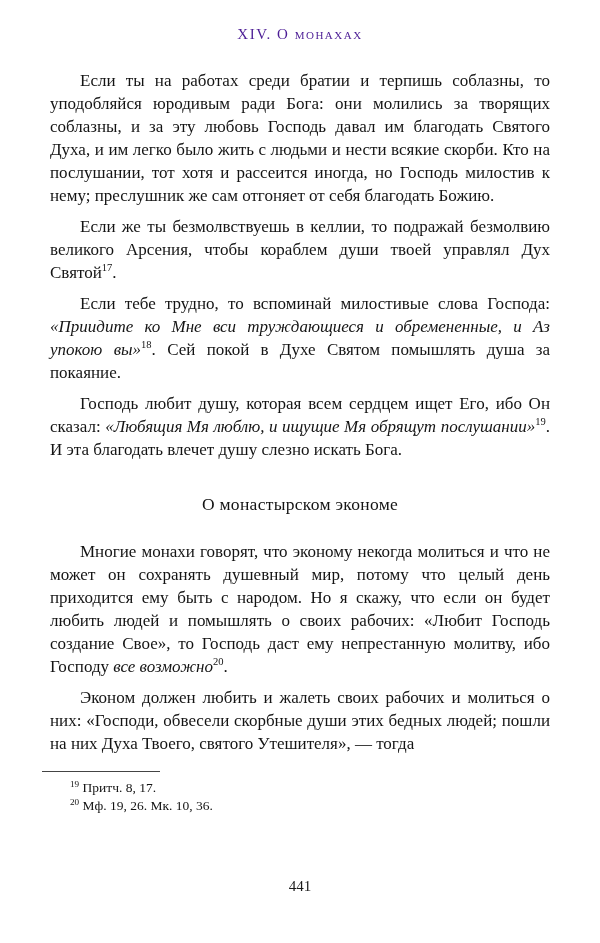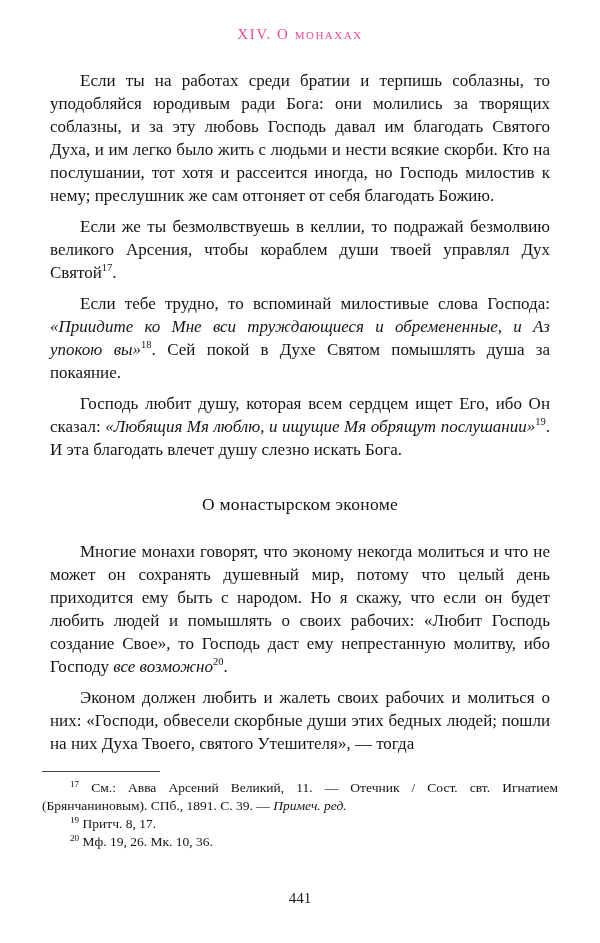--- a/index.html
+++ b/index.html
@@ -17,21 +17,21 @@
     padding: 26px 42px 0 42px;
     font-family: "Liberation Serif", "DejaVu Serif", serif;
     color: #141414;
     overflow: hidden;
   }
   .running-head {
     text-align: center;
     font-size: 15px;
     font-variant: small-caps;
     letter-spacing: 1.5px;
-    color: #ec4899;
+    color: #4c1d95;
     margin-bottom: 26px;
   }
   .body-content {
     font-size: 17px;
     line-height: 23px;
     text-align: justify;
   }
   .para {
     margin: 8px;
     text-indent: 30px;
@@ -68,21 +68,21 @@
     text-align: justify;
     text-indent: 28px;
   }
   .footnote sup {
     font-size: 0.68em;
     line-height: 0;
     vertical-align: super;
   }
   .page-number {
     position: absolute;
-    bottom: 36px;
+    bottom: 48px;
     left: 0;
     width: 100%;
     text-align: center;
     font-size: 15px;
     color: #1a1a1a;
   }
 </style>
 </head>
 <body>
 
@@ -95,20 +95,19 @@
       <p class="para"><span>Если тебе трудно, то вспоминай милостивые слова Господа: </span><em>«Приидите ко Мне вси труждающиеся и обремененные, и Аз упокою вы»</em><sup class="fn-ref">18</sup><span>. Сей покой в Духе Святом помышлять душа за покаяние.</span></p>
       <p class="para"><span>Господь любит душу, которая всем сердцем ищет Его, ибо Он сказал: </span><em>«Любящия Мя люблю, и ищущие Мя обрящут послушании»</em><sup class="fn-ref">19</sup><span>. И эта благодать влечет душу слезно искать Бога.</span></p>
       <h2 class="section-heading">О монастырском экономе</h2>
       <p class="para"><span>Многие монахи говорят, что эконому некогда молиться и что не может он сохранять душевный мир, потому что целый день приходится ему быть с народом. Но я скажу, что если он будет любить людей и помышлять о своих рабочих: «Любит Господь создание Свое», то Господь даст ему непрестанную молитву, ибо Господу </span><em>все возможно</em><sup class="fn-ref">20</sup><span>.</span></p>
       <p class="para"><span>Эконом должен любить и жалеть своих рабочих и молиться о них: «Господи, обвесели скорбные души этих бедных людей; пошли на них Духа Твоего, святого Утешителя», — тогда</span></p>
     </div>
 
   <div class="footnote-area">
     <hr class="footnote-rule">
     <div>
-        <p class="footnote"><sup>17</sup>&nbsp;<span>См.: Авва Арсений Великий, 11. — Отечник / Сост. свт. Игнатием (Брянчаниновым). СПб., 1891. С. 39. — </span><em>Примеч. ред.</em></p>
         <p class="footnote"><sup>19</sup>&nbsp;<span>Притч. 8, 17.</span></p>
         <p class="footnote"><sup>20</sup>&nbsp;<span>Мф. 19, 26. Мк. 10, 36.</span></p>
       </div>
   </div>
 
   <div class="page-number">441</div>
 </div>
 
 </body></html>

